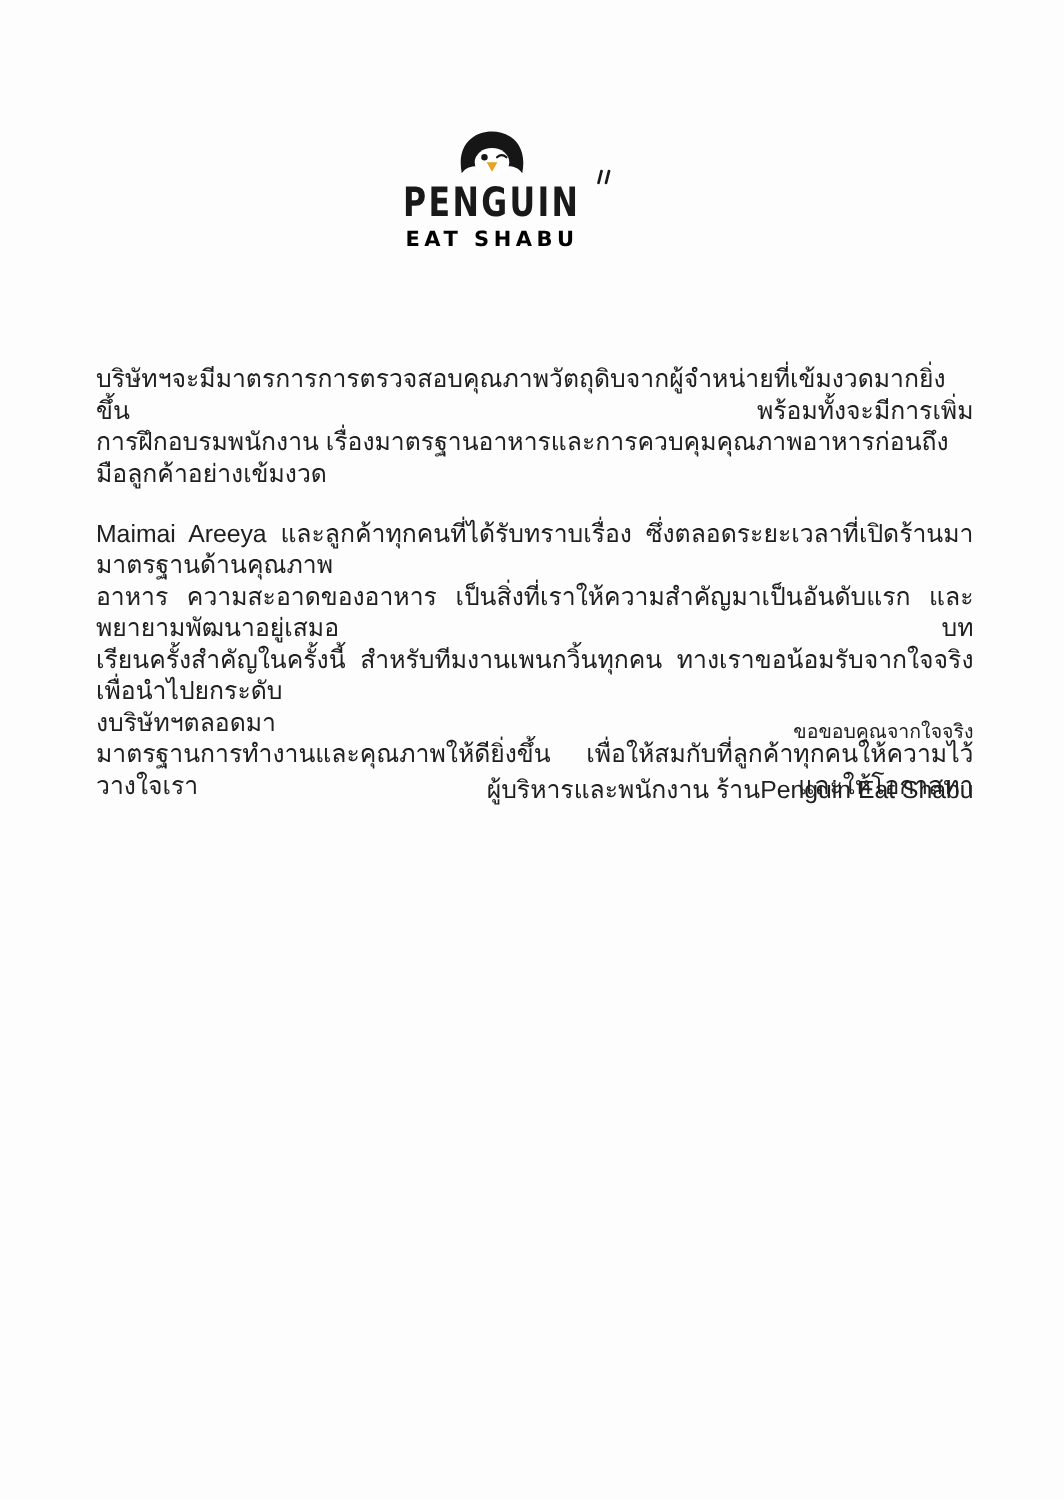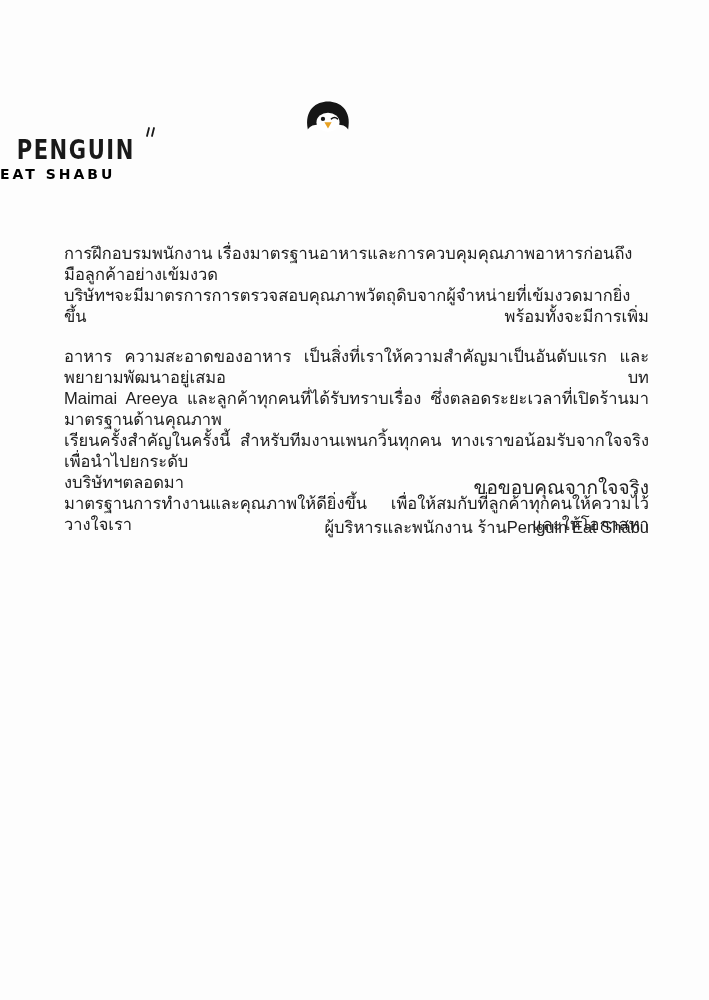--- a/index.html
+++ b/index.html
@@ -14,23 +14,24 @@
     background: #fdfdfd;
     font-family: "Liberation Sans", "DejaVu Sans", sans-serif;
     color: #222222;
     overflow: hidden;
     margin: 0 auto;
   }
 
   
   .logo {
     position: absolute;
-    top: 98px;
+    top: 84px;
     left: 0;
     width: 656px;
+    text-align: center;
   }
   .penguin-head {
     display: block;
     margin: 0 auto;
     width: 48px;
     height: 36px;
   }
   .brand-row {
     position: relative;
     display: inline-block;
@@ -81,21 +82,21 @@
     text-align-last: justify;
   }
 
   
   .closing-thanks {
     position: absolute;
     top: 477px;
     left: 64px;
     width: 585px;
     text-align: right;
-    font-size: 19px;
+    font-size: 13px;
     line-height: 21px;
     color: #202020;
   }
   .closing-signature {
     position: absolute;
     top: 517px;
     left: 64px;
     width: 585px;
     text-align: right;
     font-size: 16.5px;
@@ -121,26 +122,26 @@
       <svg class="chopsticks" viewBox="0 0 12 10" xmlns="http://www.w3.org/2000/svg" aria-hidden="true">
         <line x1="3" y1="9" x2="5" y2="1" stroke="#191919" stroke-width="1.8" stroke-linecap="round"></line>
         <line x1="8" y1="9" x2="10" y2="1" stroke="#191919" stroke-width="1.8" stroke-linecap="round"></line>
       </svg>
     </div>
     <div class="tagline">EAT SHABU</div>
   </div>
 
   <div class="body-text">
     <p class="para">
+      <span class="line j">บริษัทฯจะมีมาตรการการตรวจสอบคุณภาพวัตถุดิบจากผู้จำหน่ายที่เข้มงวดมากยิ่งขึ้น  พร้อมทั้งจะมีการเพิ่ม</span>
       <span class="line">การฝึกอบรมพนักงาน เรื่องมาตรฐานอาหารและการควบคุมคุณภาพอาหารก่อนถึงมือลูกค้าอย่างเข้มงวด</span>
-      <span class="line j">บริษัทฯจะมีมาตรการการตรวจสอบคุณภาพวัตถุดิบจากผู้จำหน่ายที่เข้มงวดมากยิ่งขึ้น  พร้อมทั้งจะมีการเพิ่ม</span>
     </p>
     <p class="para">
+      <span class="line j">Maimai Areeya และลูกค้าทุกคนที่ได้รับทราบเรื่อง ซึ่งตลอดระยะเวลาที่เปิดร้านมา มาตรฐานด้านคุณภาพ</span>
       <span class="line j">อาหาร ความสะอาดของอาหาร เป็นสิ่งที่เราให้ความสำคัญมาเป็นอันดับแรก และพยายามพัฒนาอยู่เสมอ บท</span>
-      <span class="line j">Maimai Areeya และลูกค้าทุกคนที่ได้รับทราบเรื่อง ซึ่งตลอดระยะเวลาที่เปิดร้านมา มาตรฐานด้านคุณภาพ</span>
       <span class="line j">เรียนครั้งสำคัญในครั้งนี้ สำหรับทีมงานเพนกวิ้นทุกคน ทางเราขอน้อมรับจากใจจริง เพื่อนำไปยกระดับ</span>
       <span class="line">งบริษัทฯตลอดมา</span>
       <span class="line j">มาตรฐานการทำงานและคุณภาพให้ดียิ่งขึ้น เพื่อให้สมกับที่ลูกค้าทุกคนให้ความไว้วางใจเรา และให้โอกาสทา</span>
     </p>
   </div>
 
   <div class="closing-thanks">ขอขอบคุณจากใจจริง</div>
   <div class="closing-signature">ผู้บริหารและพนักงาน ร้านPenguin Eat Shabu</div>
 
 </div>

